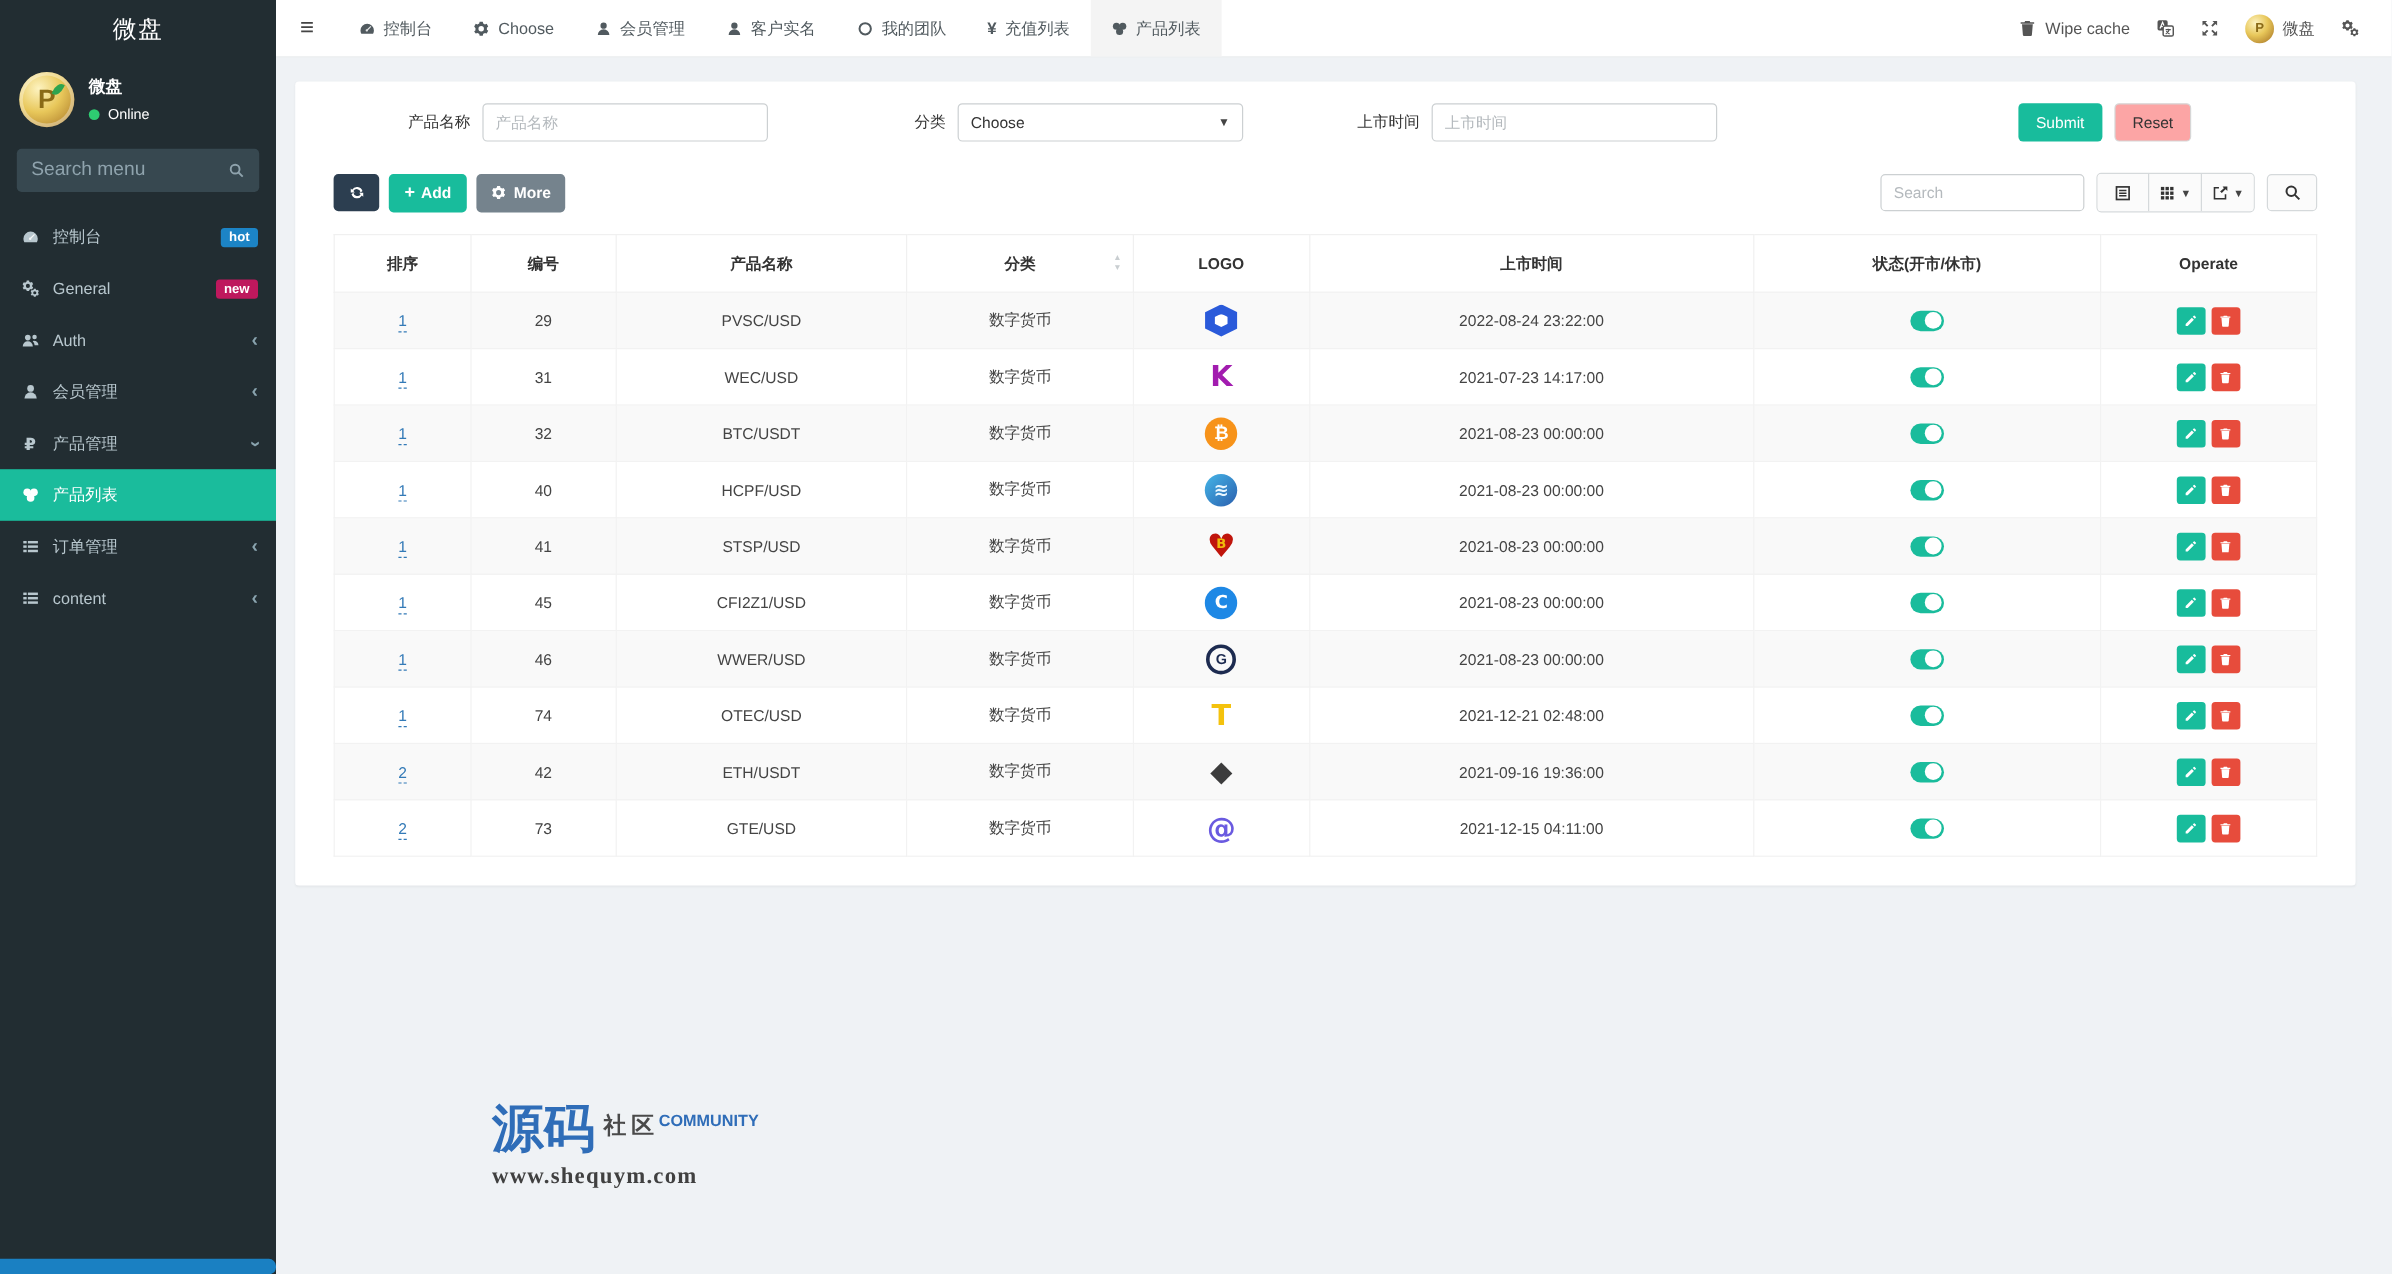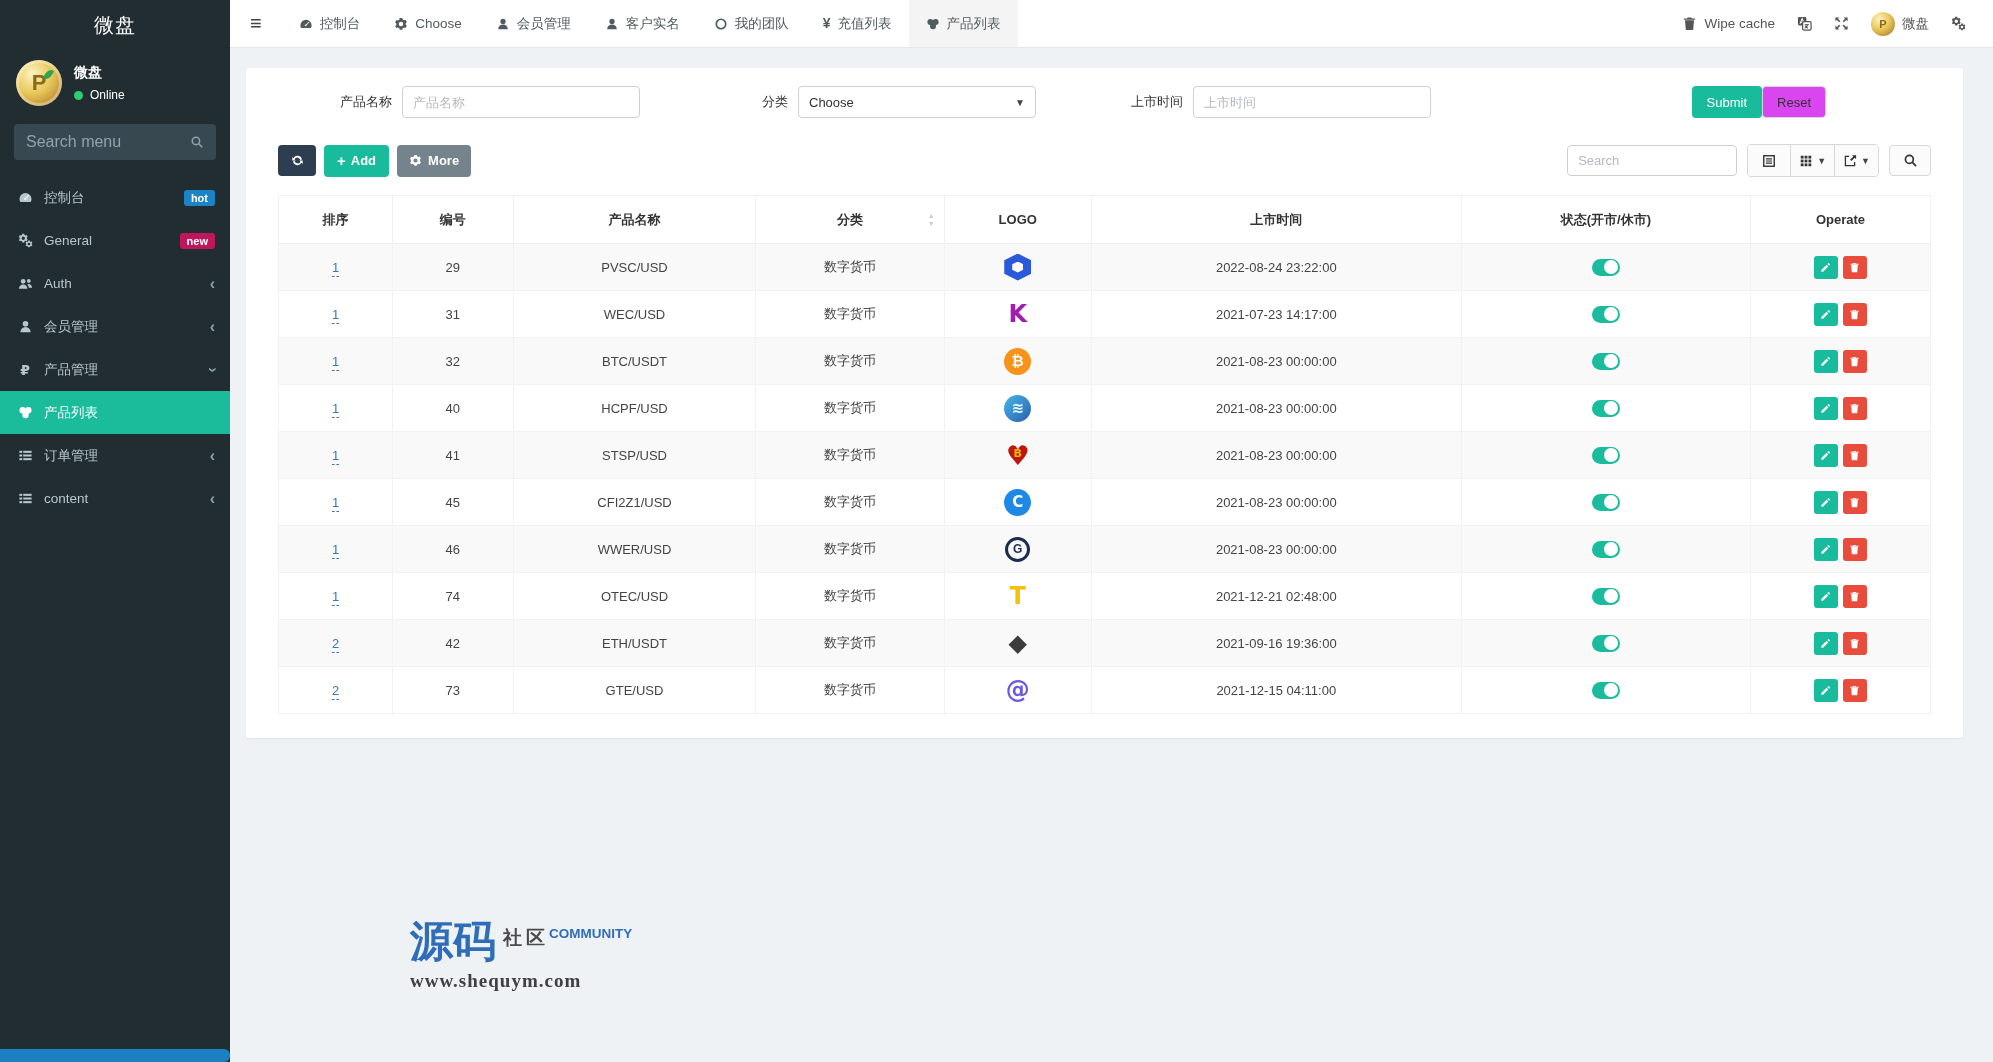--- a/index.html
+++ b/index.html
@@ -58,21 +58,21 @@
   .g1{margin-left:62px}
   .g2{margin-left:122px}
   .g3{margin-left:95px}
   .f-input{width:238px;height:32px;border:1px solid #ccd0d2;border-radius:4px;padding:0 10px;font-size:13px;color:#333;outline:none;font-family:inherit}
   .f-input::placeholder{color:#b4b9bd}
   .select{width:238px;height:32px;border:1px solid #ccd0d2;border-radius:4px;padding:0 10px;display:flex;align-items:center;justify-content:space-between;background:#fff;cursor:pointer}
   .caret{font-size:10px;color:#444}
   .filter-buttons{margin-left:auto;margin-right:105px;display:flex;align-items:center}
   .btn{border:none;border-radius:4px;height:32px;display:inline-flex;align-items:center;justify-content:center;cursor:pointer;font-size:13px;font-family:inherit}
   .btn-submit{background:#18bc9c;color:#fff;padding:0 15px}
-  .btn-reset{background:#d946ef;color:#333;border:1px solid #d6d6d6;padding:0 14px;}
+  .btn-reset{background:#fca5a5;color:#333;border:1px solid #d6d6d6;padding:0 14px;margin-left:10px}
 
   .toolbar{display:flex;align-items:center;margin-top:26px}
   .btn-refresh{background:#2c3e50;color:#fff;width:38px;height:31px}
   .btn-refresh svg,.btn-add svg,.btn-more svg{width:13px;height:13px}
   .btn-add{background:#18bc9c;color:#fff;padding:0 13px;margin-left:8px;gap:5px;font-weight:bold}
   .btn-more{background:#75838d;color:#fff;padding:0 12px;margin-left:8px;gap:6px;font-weight:bold}
   .toolbar-right{margin-left:auto;display:flex;align-items:center}
   .t-search{width:170px;height:31px;border:1px solid #ccd0d2;border-radius:4px;padding:0 10px;font-size:13px;outline:none;font-family:inherit}
   .t-search::placeholder{color:#b4b9bd}
   .btn-group{display:flex;margin-left:10px;border:1px solid #d5d9db;border-radius:4px;overflow:hidden}

